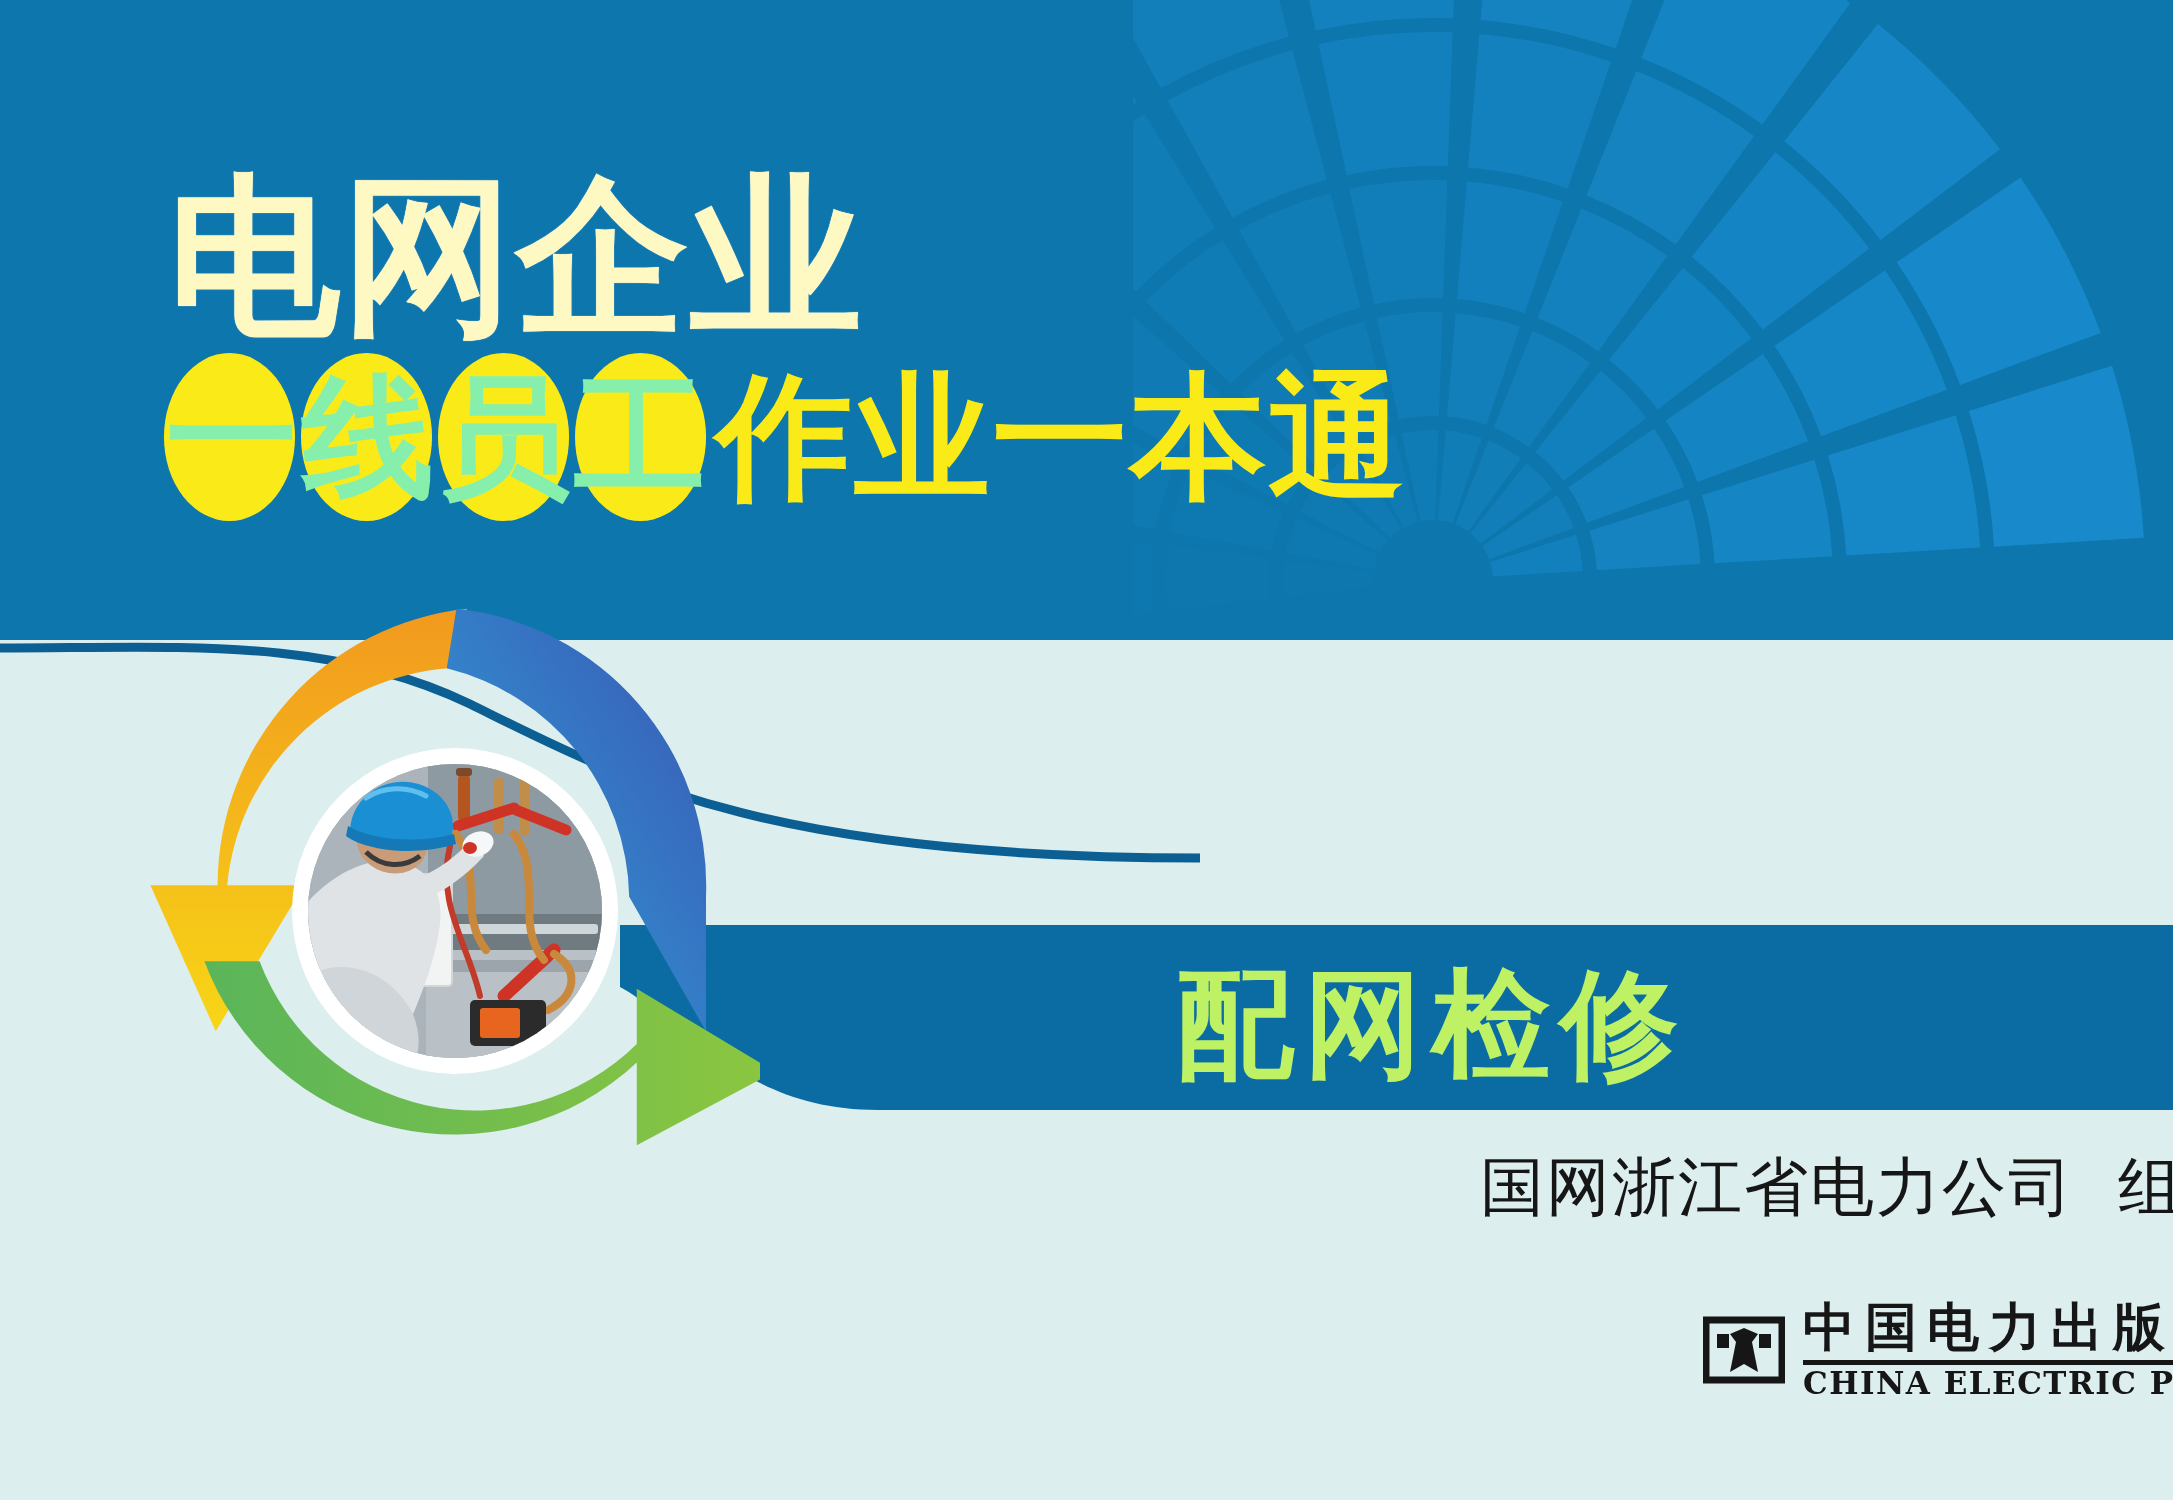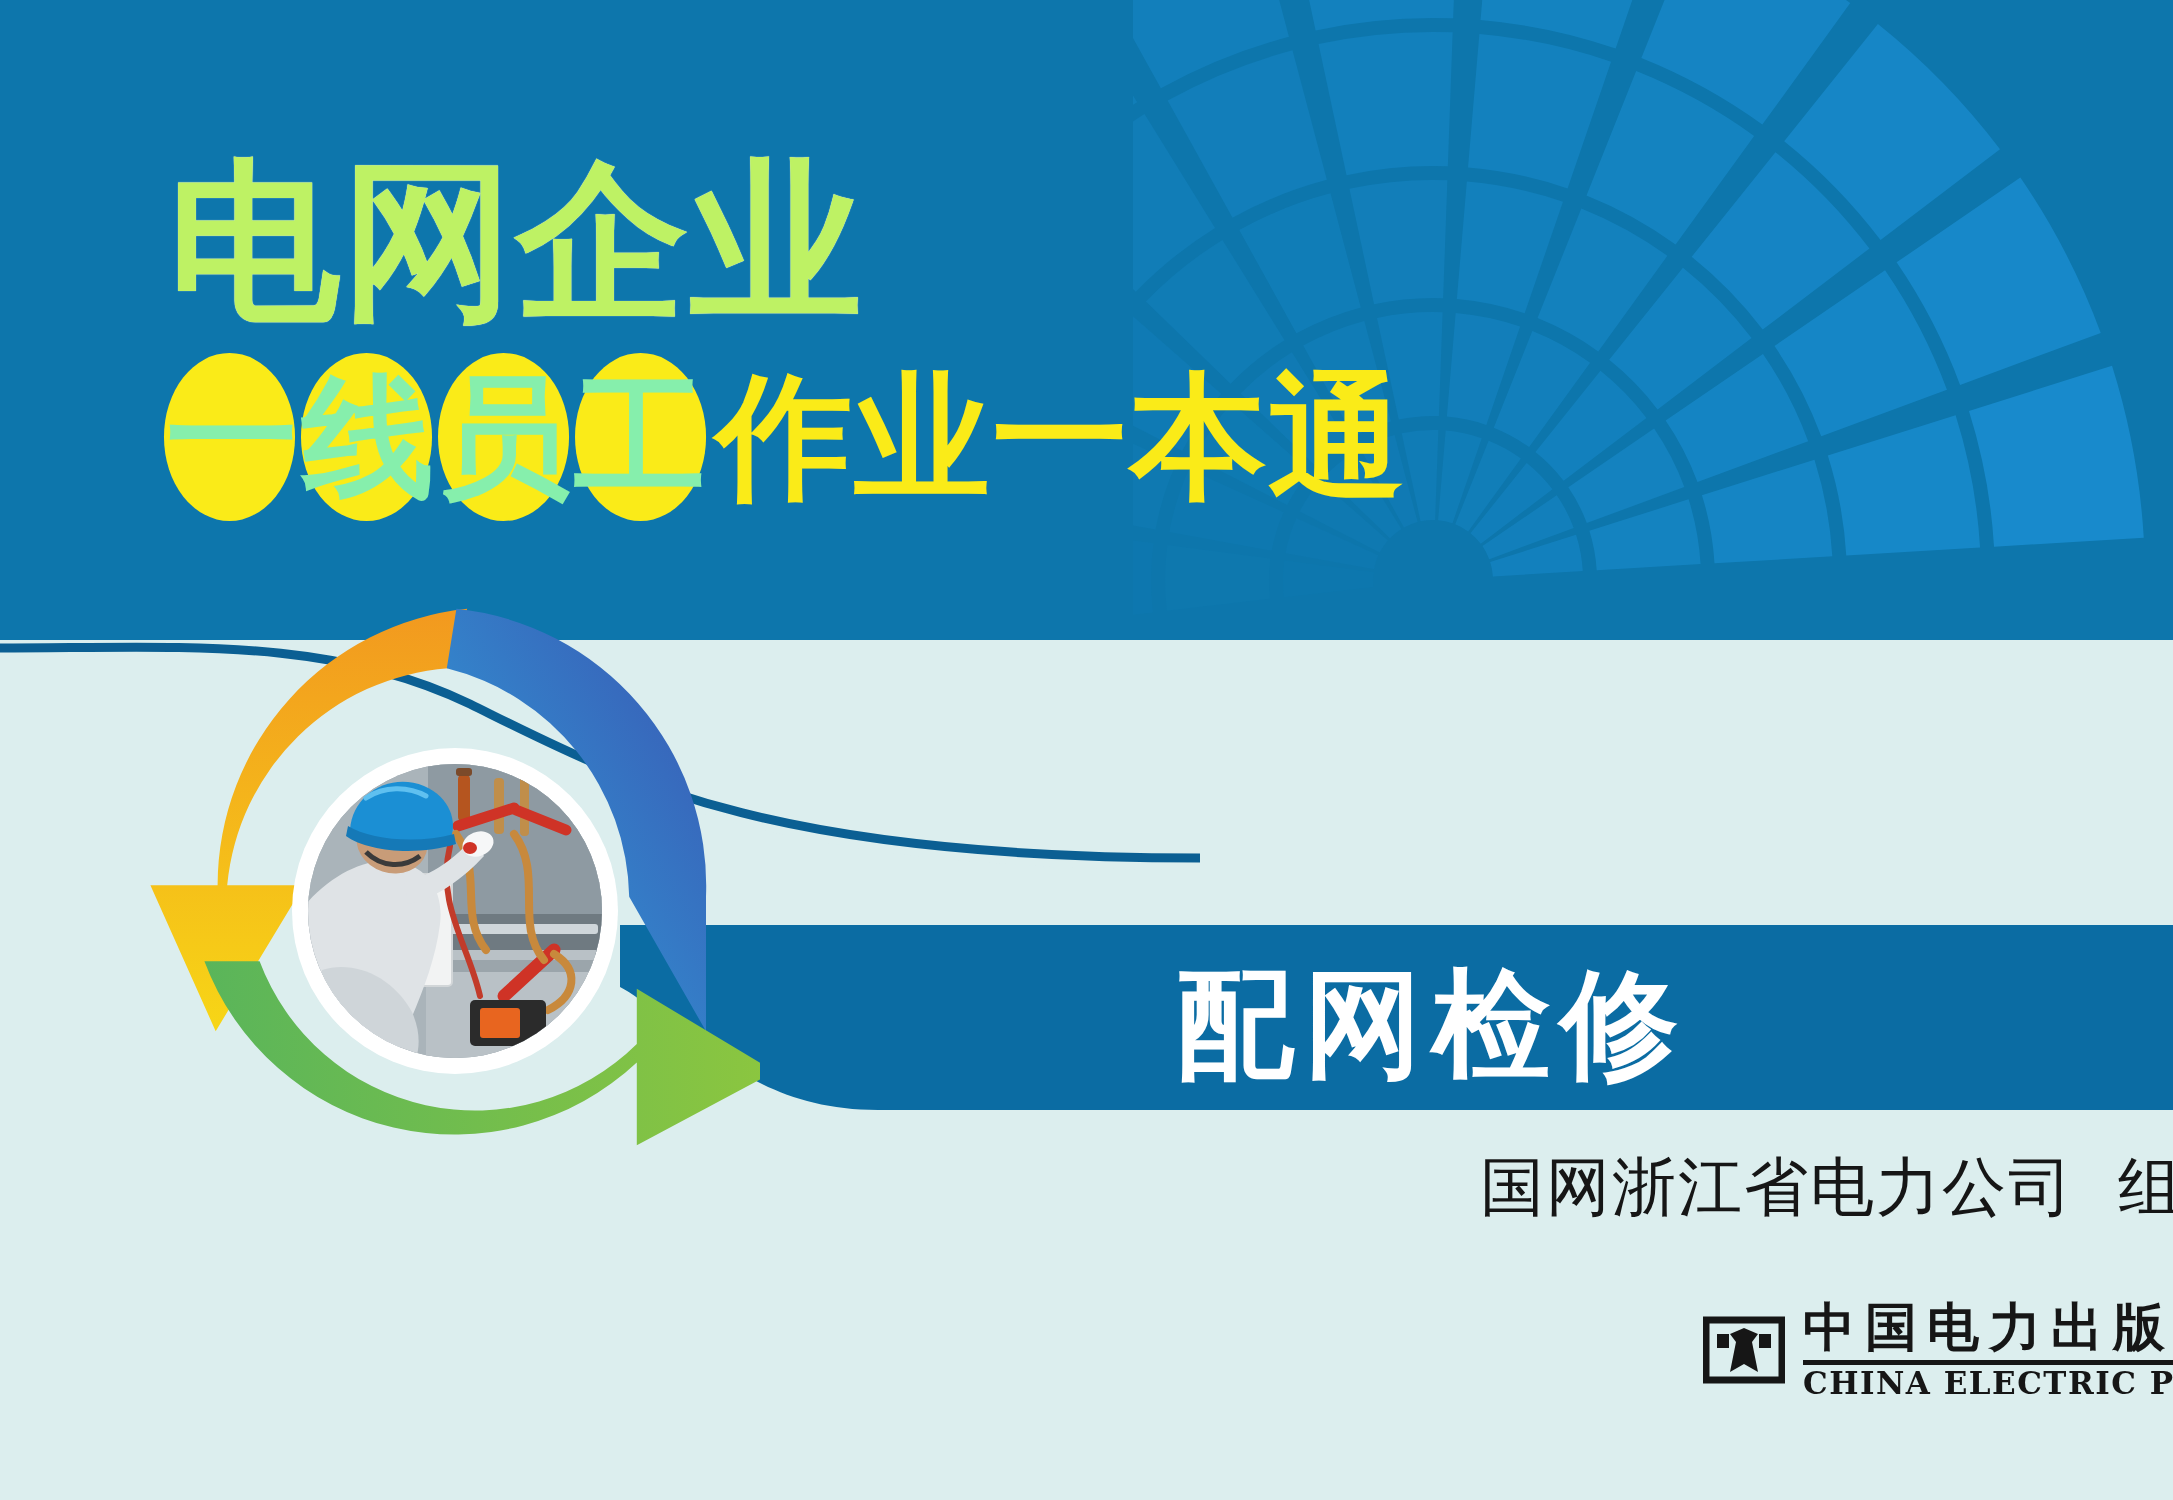--- a/index.html
+++ b/index.html
@@ -41,24 +41,24 @@
   .section-band{
     position:absolute;left:620px;top:925px;width:1553px;height:185px;
     pointer-events:none;
   }
 
   
   .title-main{
     position:absolute;left:168px;top:170px;
     font-size:172px;line-height:1;
     font-weight:bold;
-    color:#bef264;
+    color:#fef9c3;
     letter-spacing:2px;
     white-space:nowrap;
-    font-family:Liberation Mono, monospace;
+    font-family:Liberation Sans, sans-serif;
     text-shadow:0 0 1px #fff;
   }
 
   
   .subtitle-row{
     position:absolute;left:160px;top:352px;
     height:170px;
     display:flex;align-items:center;
     white-space:nowrap;
   }
@@ -107,21 +107,21 @@
     position:absolute;left:16px;top:16px;
     width:294px;height:294px;border-radius:50%;
     overflow:hidden;
     background:#9aa6ad;
   }
 
   
   .section-title{
     position:absolute;left:1176px;top:950px;
     font-size:118px;line-height:1.25;
-    font-weight:bold;color:#ffffff;
+    font-weight:bold;color:#bef264;
     letter-spacing:10px;
     font-family:"DejaVu Serif","Liberation Serif",serif;
     white-space:nowrap;
   }
 
   
   .author{
     position:absolute;left:1480px;top:1155px;
     font-size:64px;line-height:1;
     color:#161616;

